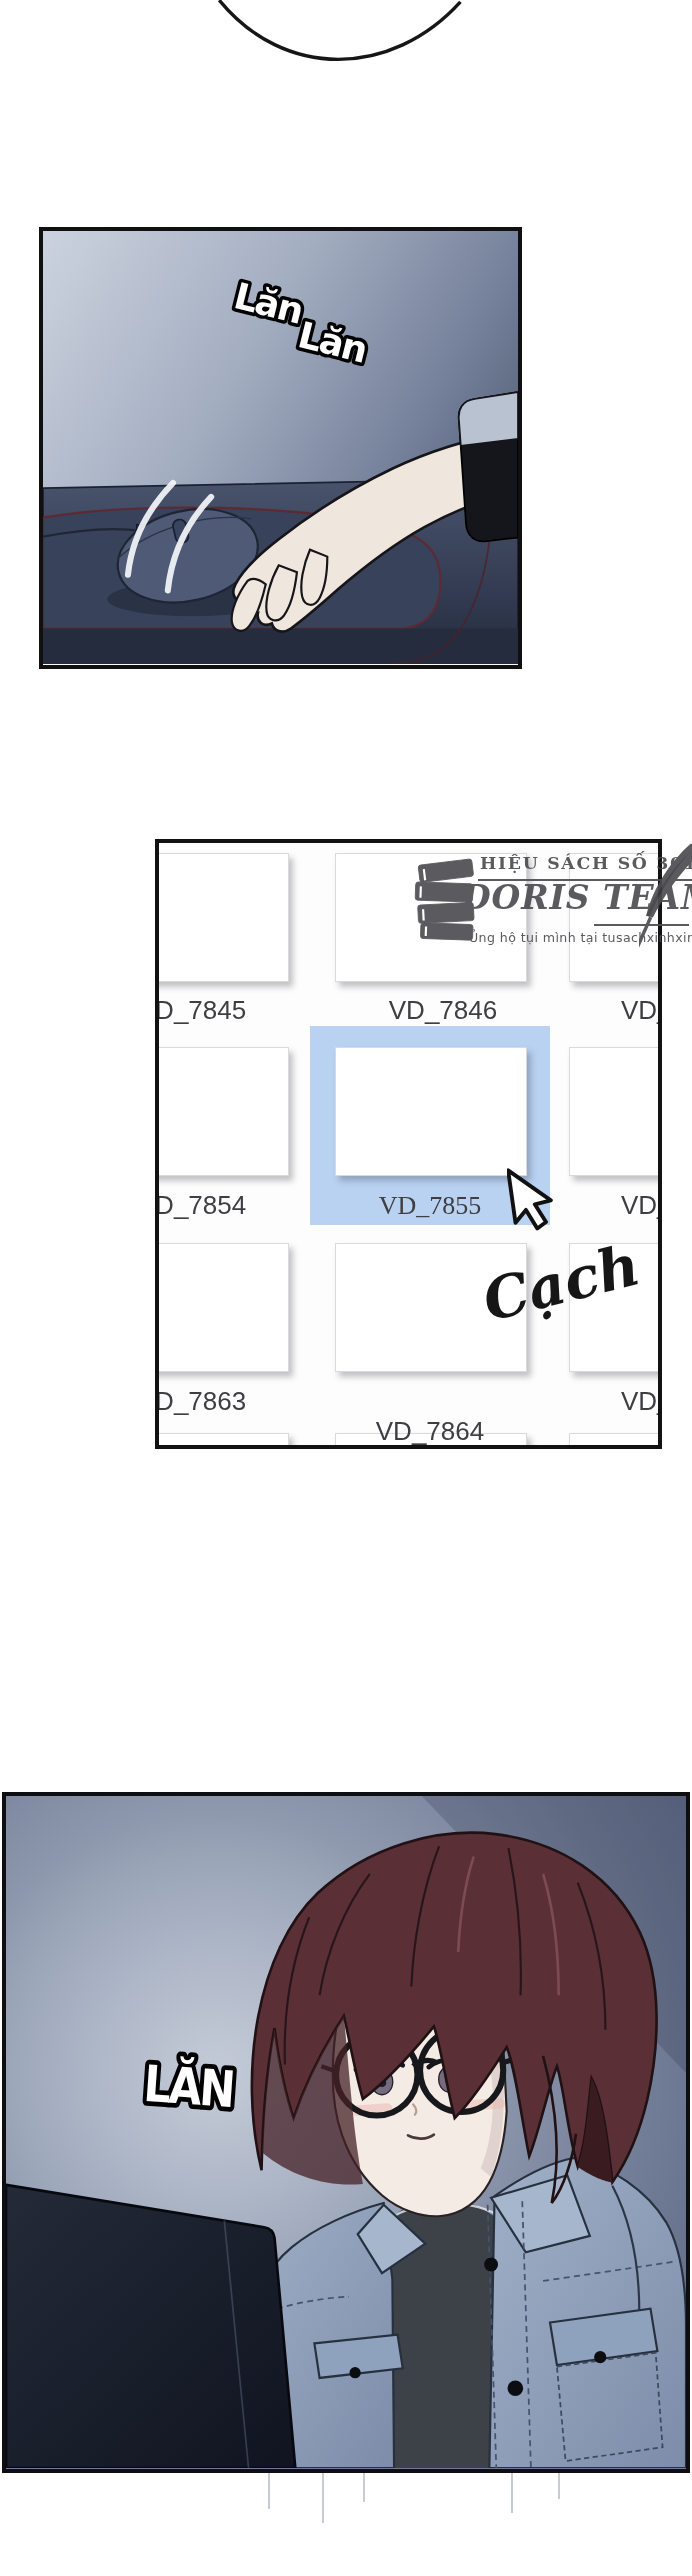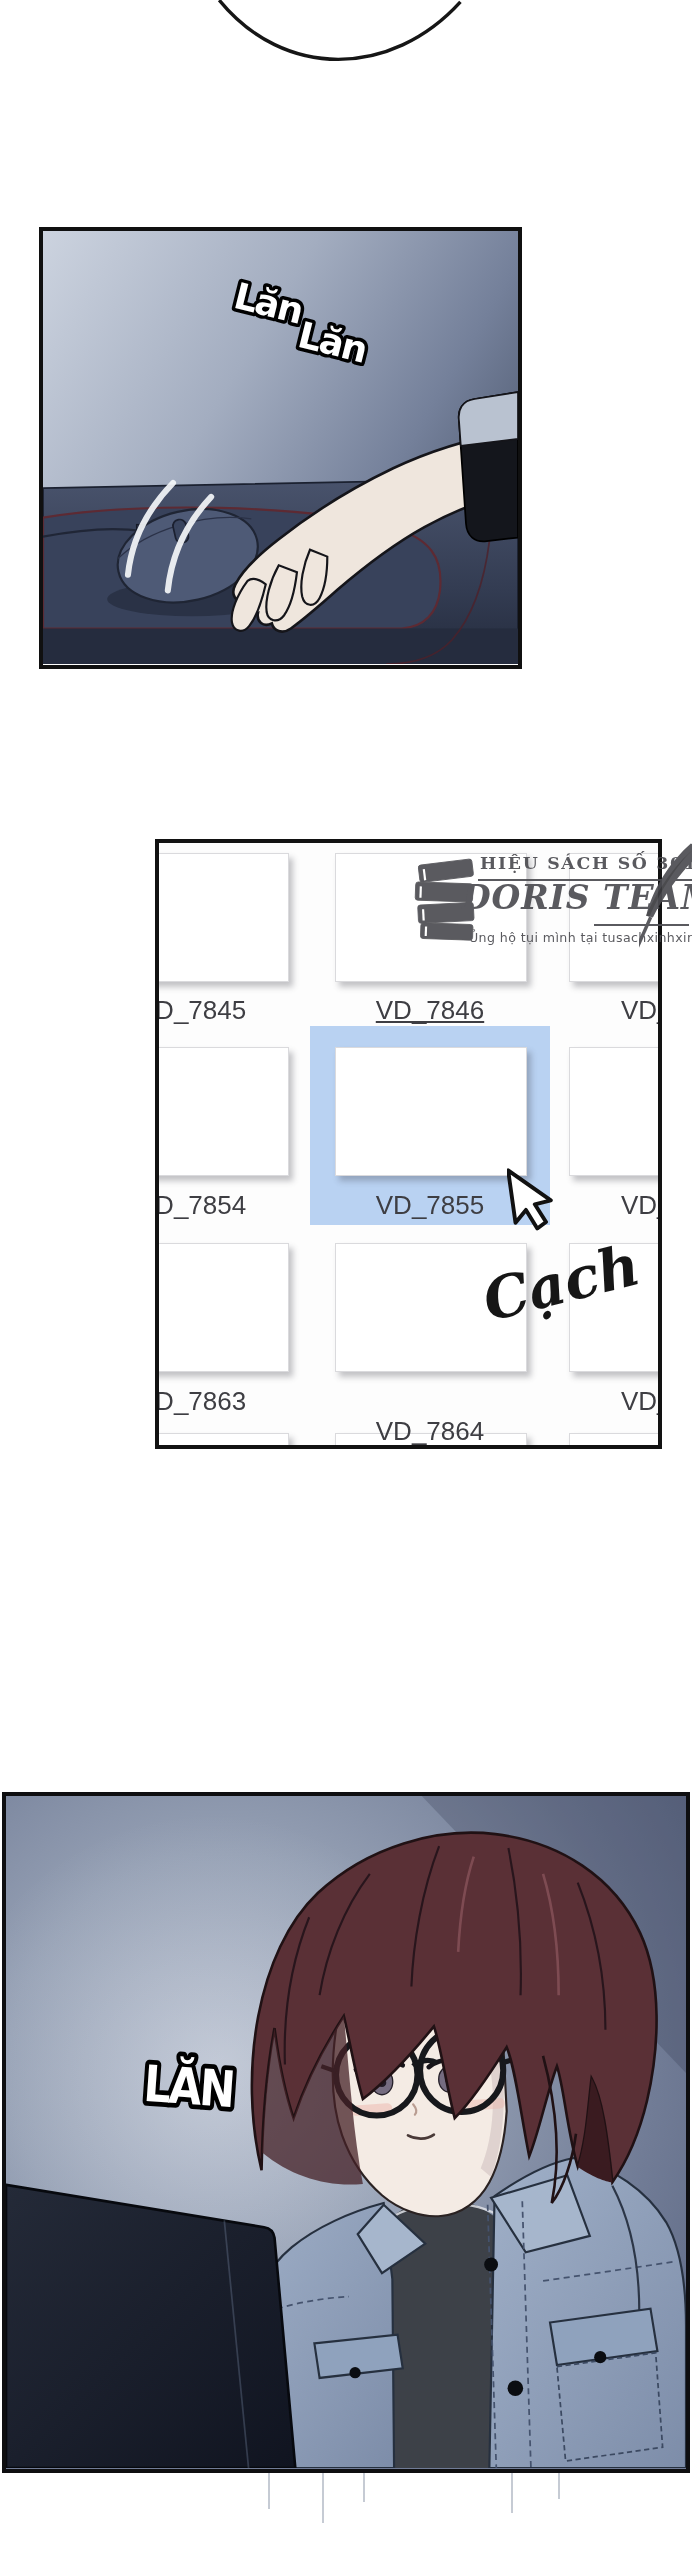--- a/index.html
+++ b/index.html
@@ -85,24 +85,24 @@
 
     <div class="tile" style="left:-62px;top:400px;"></div>
     <div class="tile" style="left:176px;top:400px;"></div>
     <div class="tile" style="left:410px;top:400px;"></div>
 
     <div class="tile" style="left:-62px;top:590px;"></div>
     <div class="tile" style="left:176px;top:590px;"></div>
     <div class="tile" style="left:410px;top:590px;"></div>
 
     <div class="flabel" style="left:-62px;top:152px;">VD_7845</div>
-    <div class="flabel" style="left:176px;top:152px;text-decoration:underline;">VD_7846</div>
+    <div class="flabel" style="left:189px;top:152px;">VD_7846</div>
     <div class="flabel right" style="left:410px;top:152px;">VD_</div>
     <div class="flabel" style="left:-62px;top:347px;">VD_7854</div>
-    <div class="flabel" style="left:176px;top:347px;">VD_7855</div>
+    <div class="flabel" style="left:176px;top:347px;font-family:Liberation Serif, serif;">VD_7855</div>
     <div class="flabel right" style="left:410px;top:347px;">VD_</div>
     <div class="flabel" style="left:-62px;top:543px;">VD_7863</div>
     <div class="flabel" style="left:176px;top:573px;">VD_7864</div>
     <div class="flabel right" style="left:410px;top:543px;">VD_</div>
 
     <svg class="abs" style="left:348px;top:322px;z-index:20;" width="52" height="73" viewBox="0 0 60 84">
       <path transform="rotate(-8 26 38)" d="M6,3 L6,64 L20,51 L30,74 L41,68 L31,46 L50,44 Z" fill="#ffffff" stroke="#111111" stroke-width="4.5" stroke-linejoin="round"></path>
     </svg>
   </section>
 

